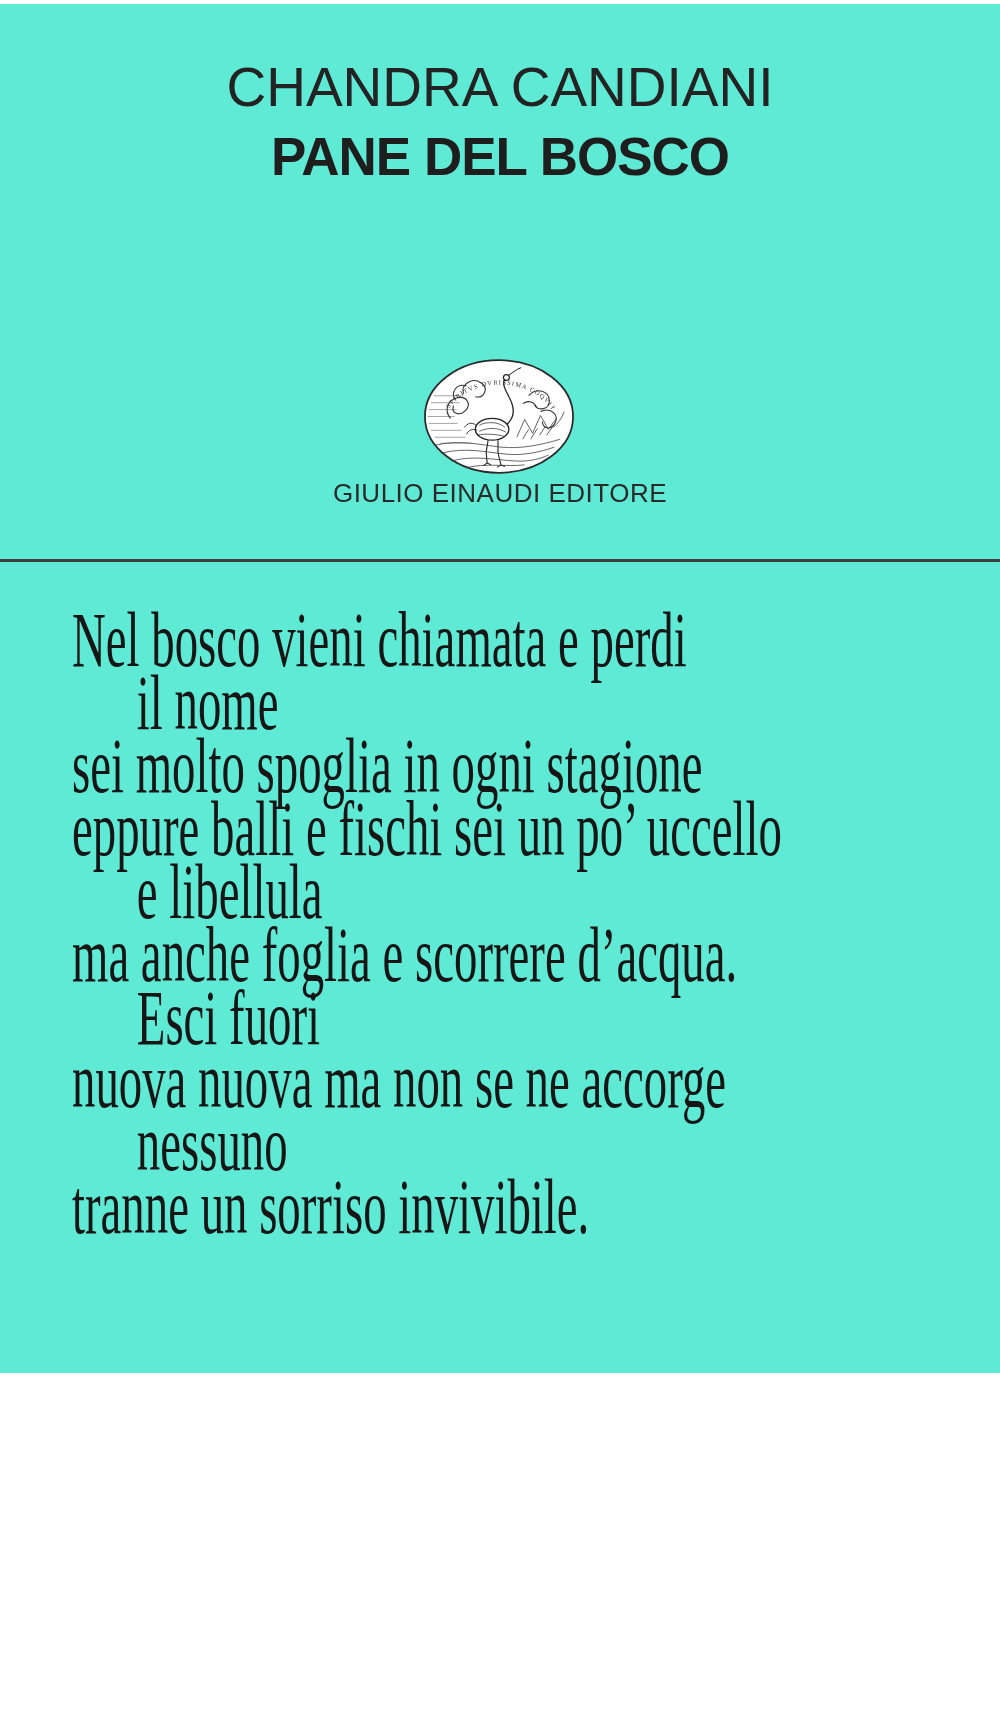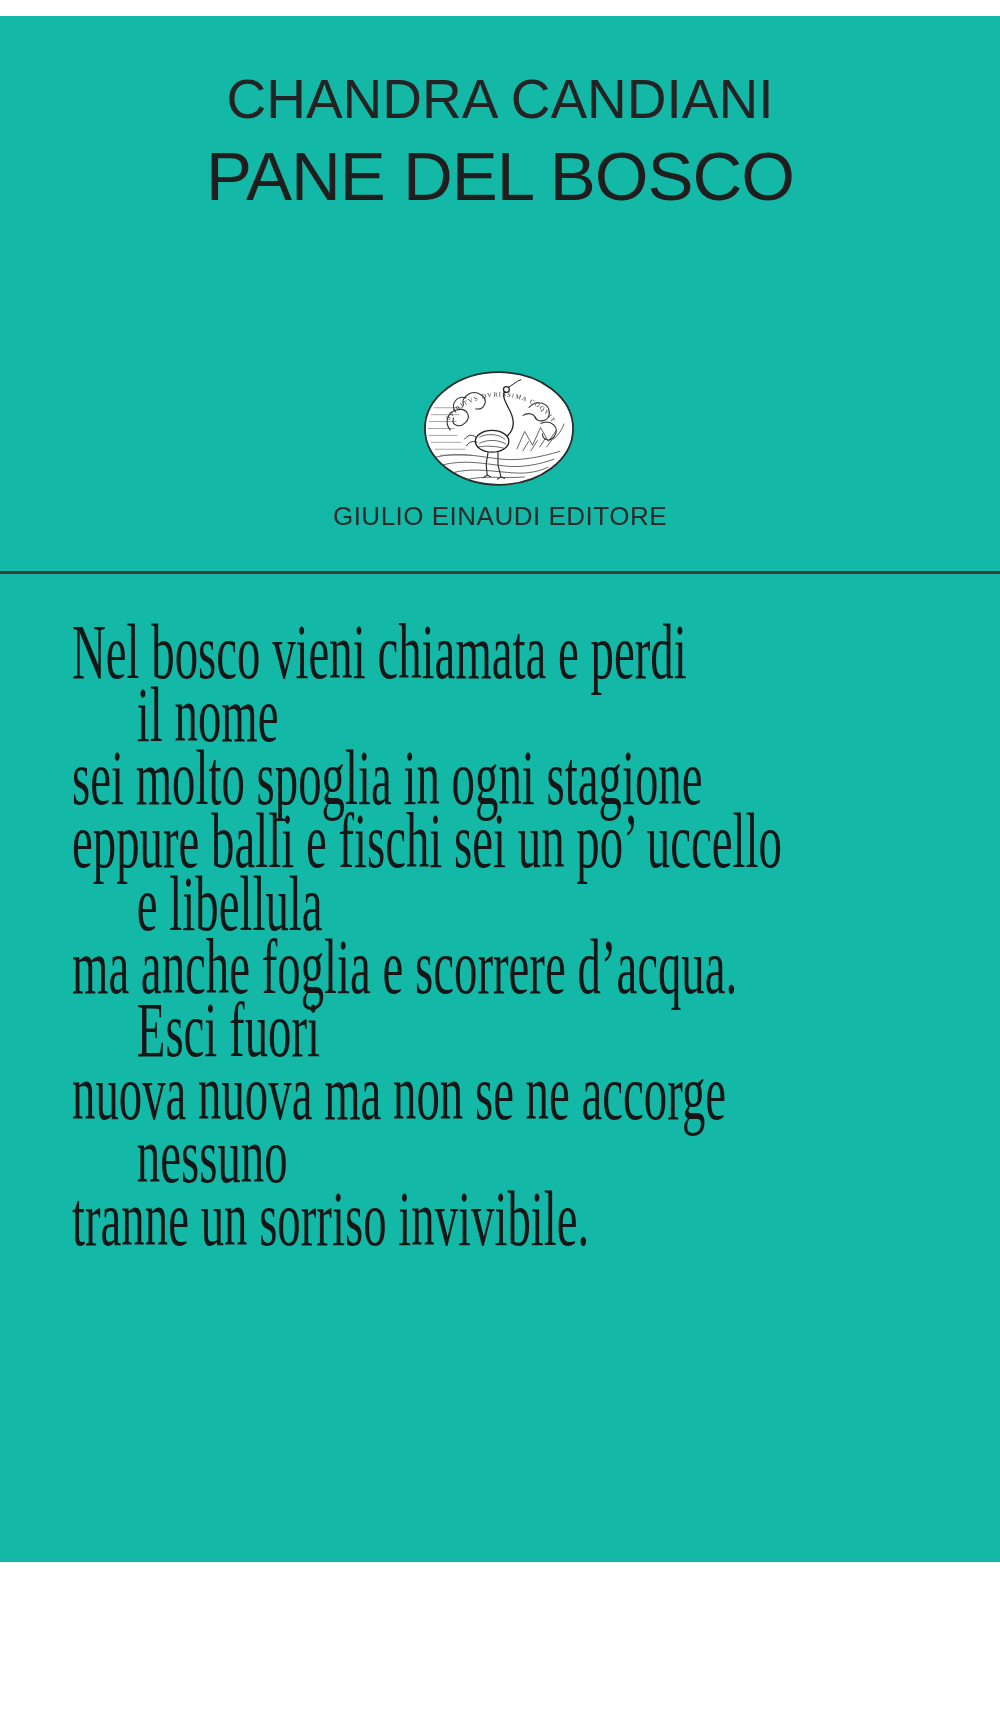--- a/index.html
+++ b/index.html
@@ -1,56 +1,56 @@
 <!DOCTYPE html>
 <html><head>
 <meta charset="utf-8">
 <style>
   html,body { margin:0; padding:0; background:#ffffff; }
   .page {
     position:relative;
     width:1000px;
-    height:1546px;
-    margin:16px auto;
-    background:#14b8a6;
+    height:1369px;
+    margin:4px auto;
+    background:#5eead4;
     font-family:"Liberation Sans", sans-serif;
     color:#1c1c1c;
     overflow:hidden;
   }
   .centered { position:absolute; left:0; width:100%; text-align:center; white-space:nowrap; }
   .author {
     top:56px;
     font-size:55px;
     line-height:1;
     font-weight:normal;
     color:#232323;
   }
   .title {
     top:126px;
-    font-size:69px;
+    font-size:53px;
     line-height:1;
     letter-spacing:-1px;
-    font-weight:normal;
+    font-weight:bold;
     color:#1e1e1e;
   }
   .years {
     top:213px;
     font-size:51px;
     line-height:1;
     color:#232323;
   }
   .logo-wrap {
     position:absolute;
     left:420px;
     top:351px;
     width:158px;
     height:123px;
   }
   .publisher {
-    top:487px;
+    top:476px;
     font-size:26px;
     line-height:1;
     letter-spacing:0.5px;
     color:#2a2a2a;
   }
   .rule {
     position:absolute;
     left:0;
     top:555px;
     width:1000px;

